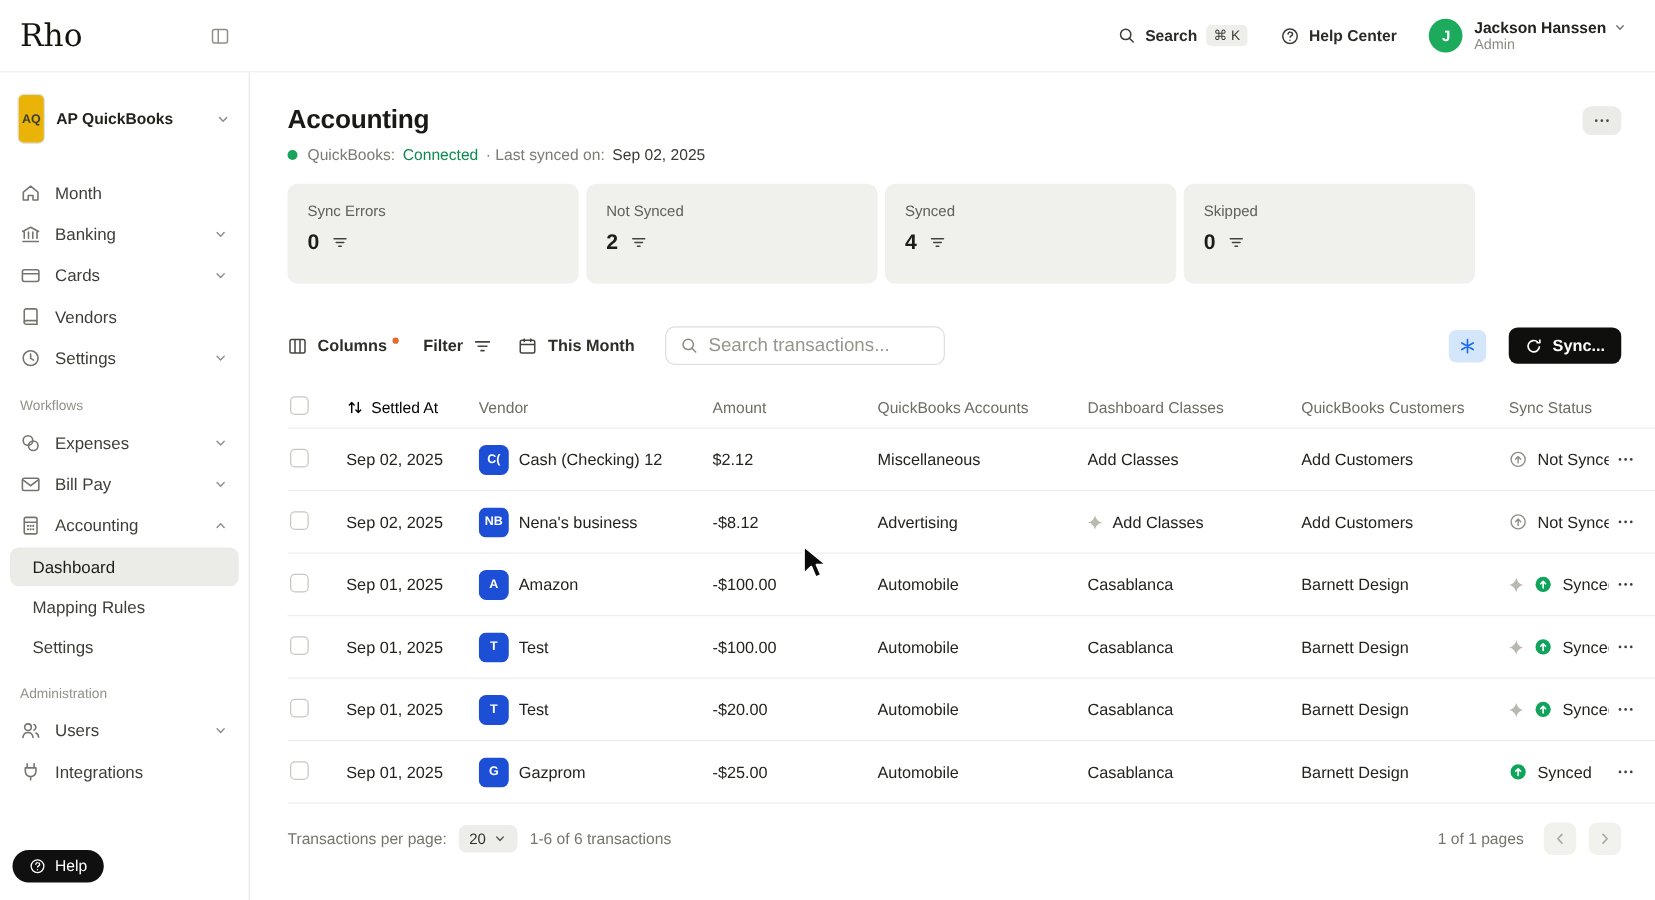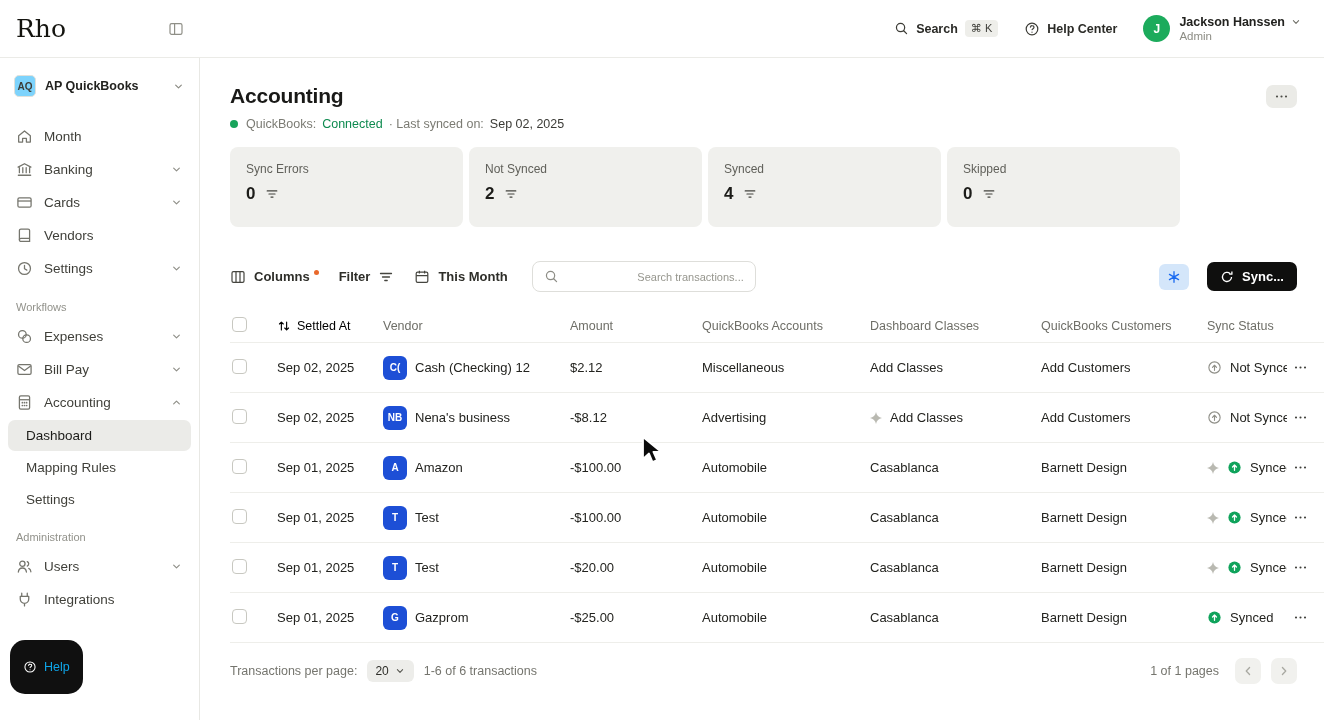--- a/index.html
+++ b/index.html
@@ -29,34 +29,34 @@
   .user { display:flex; align-items:center; gap:9px; }
   .avatar { width:27px; height:27px; border-radius:50%; background:#1cab5c; color:#fff;
             font-size:12px; font-weight:bold; display:flex; align-items:center; justify-content:center; }
   .user-name-row { display:flex; align-items:center; gap:5px; font-size:12.5px; font-weight:bold; color:#22221f; }
   .user-name-row .ic { color:#6e6e66; }
   .user-role { font-size:11.5px; color:#8d8d85; margin-top:1px; }
 
   
   .sidebar { grid-row:2; border-right:1px solid #e8e8e4; padding:12px 8px 8px; position:relative; background:#fff; }
   .workspace { display:flex; align-items:center; gap:9px; padding:5px 6px; margin-bottom:18px; }
-  .ws-badge { width:22px; height:22px; border-radius:5px; background:#7dd3fc; border:1px solid #e1e1db;
+  .ws-badge { width:22px; height:40px; border-radius:5px; background:#eab308; border:1px solid #e1e1db;
               font-size:10px; font-weight:bold; color:#3c3c36; display:flex; align-items:center; justify-content:center; }
   .ws-name { font-size:12.5px; font-weight:bold; color:#22221f; }
   .ws-chev { margin-left:auto; color:#8a8a82; }
   .nav-item { display:flex; align-items:center; gap:11px; padding:8px 8px; border-radius:7px;
               font-size:13.5px; color:#3f3f39; }
   .nav-item .nico { color:#75756d; }
   .nav-chev { margin-left:auto; color:#8f8f88; }
   .nav-chev.up { transform:rotate(180deg); }
   .section-label { padding:16px 8px 7px; font-size:11px; color:#92928b; }
   .sub-item { padding:8px 8px 8px 18px; border-radius:7px; font-size:13.5px; color:#3f3f39; margin-top:1px; }
   .sub-item.active { background:#ebebe8; color:#1c1c19; }
-  .help-pill { position:absolute; left:10px; bottom:26px; display:flex; align-items:center; gap:7px;
-               background:#101010; color:#0ea5e9; border:none; border-radius:15px; padding:20px 13px; font-size:12.5px; }
+  .help-pill { position:absolute; left:10px; bottom:14px; display:flex; align-items:center; gap:7px;
+               background:#101010; color:#ffffff; border:none; border-radius:15px; padding:6px 13px; font-size:12.5px; }
   .help-pill .ic { color:#fff; }
 
   
   .main { grid-row:2; padding:26px 0 0 30px; position:relative; overflow:hidden; background:#fff; }
   .title-row { display:flex; align-items:center; justify-content:space-between; padding-right:27px; }
   .page-title { font-size:21px; font-weight:bold; color:#191917; letter-spacing:-0.2px; }
   .more-btn { width:31px; height:23px; border:none; border-radius:7px; background:#ebebe7; color:#4a4a44;
               display:flex; align-items:center; justify-content:center; }
   .status-row { display:flex; align-items:center; gap:6px; margin-top:9px; font-size:12.5px; color:#7b7b73; }
   .status-dot { width:8px; height:8px; border-radius:50%; background:#18a45b; margin-right:2px; }
@@ -70,21 +70,21 @@
   .stat-value { font-size:17px; font-weight:bold; color:#1c1c19; }
   .stat-filter { background:none; border:none; color:#43433e; padding:0; }
 
   .toolbar { display:flex; align-items:center; margin-top:34px; padding-right:27px; gap:20px; }
   .tbtn { display:flex; align-items:center; gap:8px; background:none; border:none;
           font-size:13px; font-weight:bold; color:#2e2e29; padding:0; }
   .tbtn .ic { color:#45453f; }
   .orange-dot { width:5px; height:5px; border-radius:50%; background:#e9692c; align-self:flex-start; margin:1px 0 0 -4px; }
   .search-box { width:224px; height:31px; border:1px solid #dededa; border-radius:8px;
                 display:flex; align-items:center; gap:8px; padding:0 11px; color:#8d8d86; margin-left:4px; }
-  .search-box input { border:none; outline:none; flex:1; font-size:11px; color:#15803d; background:transparent; min-width:0;text-align:right; }
+  .search-box input { border:none; outline:none; flex:1; font-size:15px; color:#15803d; background:transparent; min-width:0; }
   .search-box input::placeholder { color:#96968e; }
   .spacer { flex:1; }
   .ai-btn { width:30px; height:26px; border:none; border-radius:6px; background:#d4e6fa; color:#1a6af0;
             display:flex; align-items:center; justify-content:center; }
   .sync-btn { height:29px; background:#0f0f0e; color:#fff; border:none; border-radius:7px;
               display:flex; align-items:center; gap:8px; padding:0 13px; font-size:13px; font-weight:bold; margin-left:-2px; }
 
   
   .table { margin-top:18px; }
   .trow { display:grid; grid-template-columns:33px 120px 187px 132px 168px 171px 166px 80px 36px;

